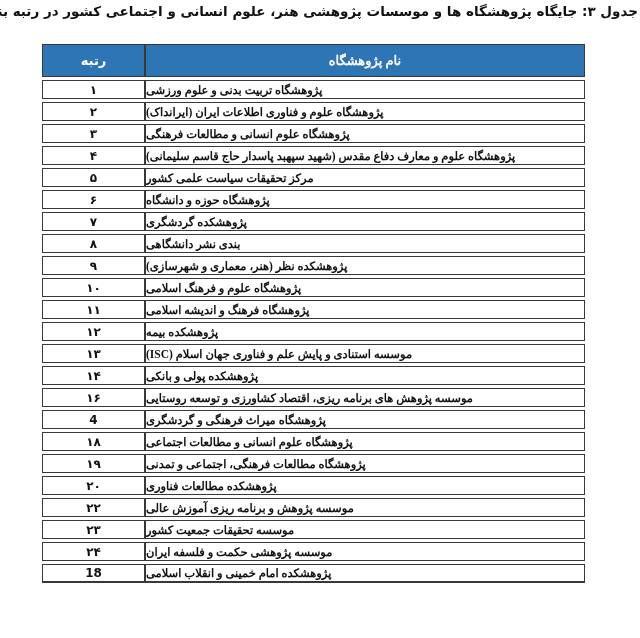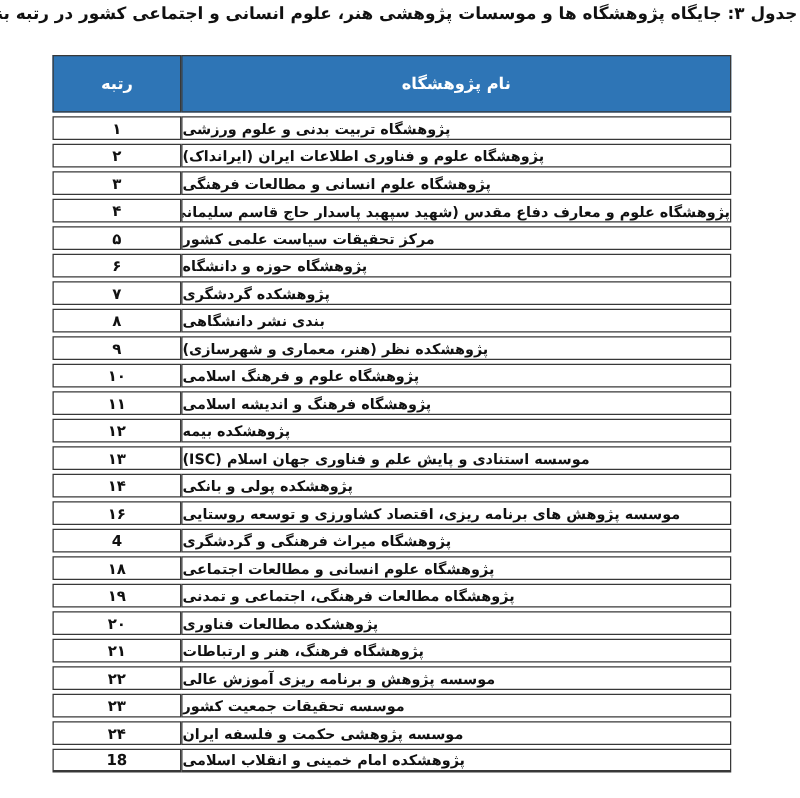--- a/index.html
+++ b/index.html
@@ -46,28 +46,28 @@
     padding: 0;
     overflow: hidden;
   }
   col.col-rank { width: 103px; }
   col.col-name { width: 440px; }
   th.header-cell {
     background: #2e75b6;
     color: #ffffff;
     font-weight: bold;
     font-size: 13px;
-    height: 46px;
+    height: 33px;
     text-align: center;
     vertical-align: middle;
     direction: rtl;
     border-top-width: 2px;
   }
   th.rank-header, td.rank-cell { border-left-width: 2px; }
-  th.name-header, td.name-cell { border-right-width: 2px; }
+  th.name-header, td.name-cell { border-right-width: 2px; font-family: Liberation Serif, serif; }
   tr:last-child td { border-bottom-width: 2px; }
   td.rank-cell {
     height: 19px;
     text-align: center;
     vertical-align: middle;
     font-size: 12px;
     font-weight: bold;
     color: #111111;
     direction: rtl;
   }
@@ -192,24 +192,20 @@
   <tr>
     <td class="rank-cell">۱۹</td>
     <td class="name-cell">پژوهشگاه مطالعات فرهنگی، اجتماعی و تمدنی</td>
   </tr>
 
   <tr>
     <td class="rank-cell">۲۰</td>
     <td class="name-cell">پژوهشکده مطالعات فناوری</td>
   </tr>
 
-  <tr>
-    <td class="rank-cell">۲۱</td>
-    <td class="name-cell">پژوهشگاه فرهنگ، هنر و ارتباطات</td>
-  </tr>
 
   <tr>
     <td class="rank-cell">۲۲</td>
     <td class="name-cell">موسسه پژوهش و برنامه ریزی آموزش عالی</td>
   </tr>
 
   <tr>
     <td class="rank-cell">۲۳</td>
     <td class="name-cell">موسسه تحقیقات جمعیت کشور</td>
   </tr>

